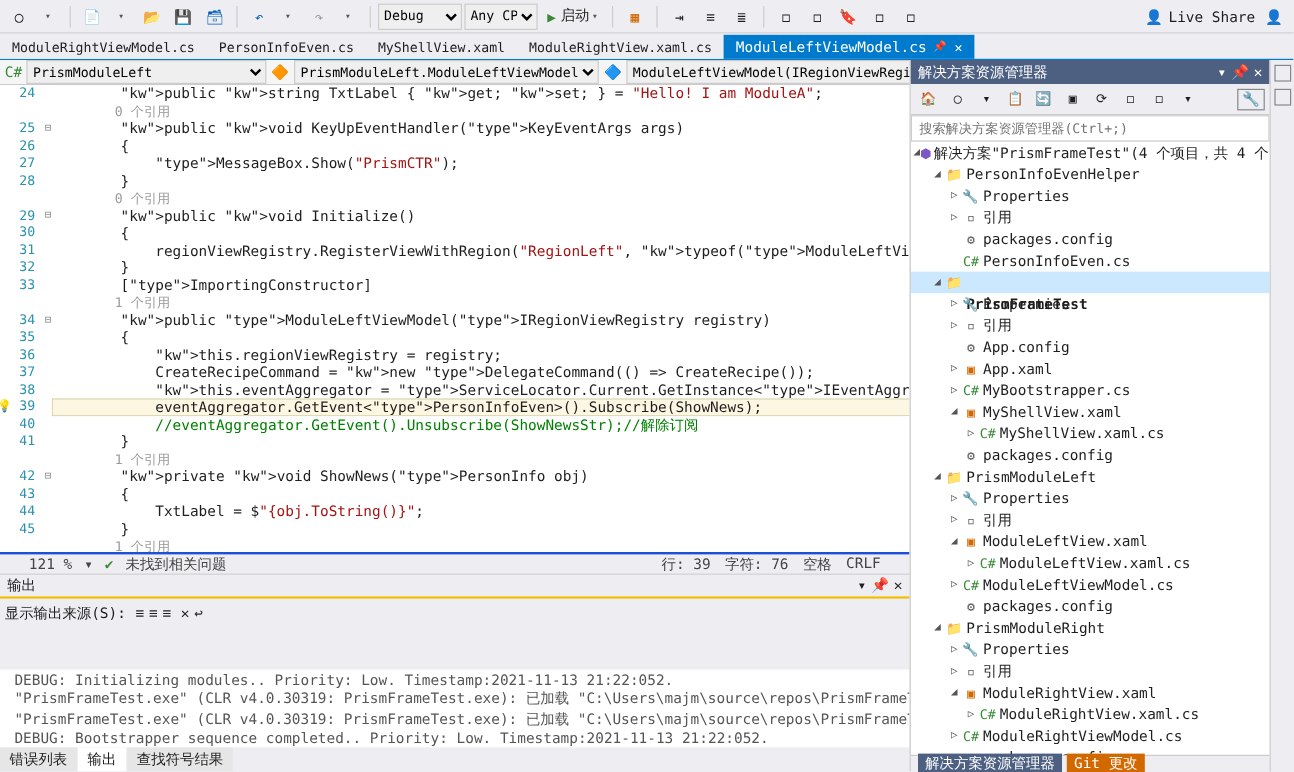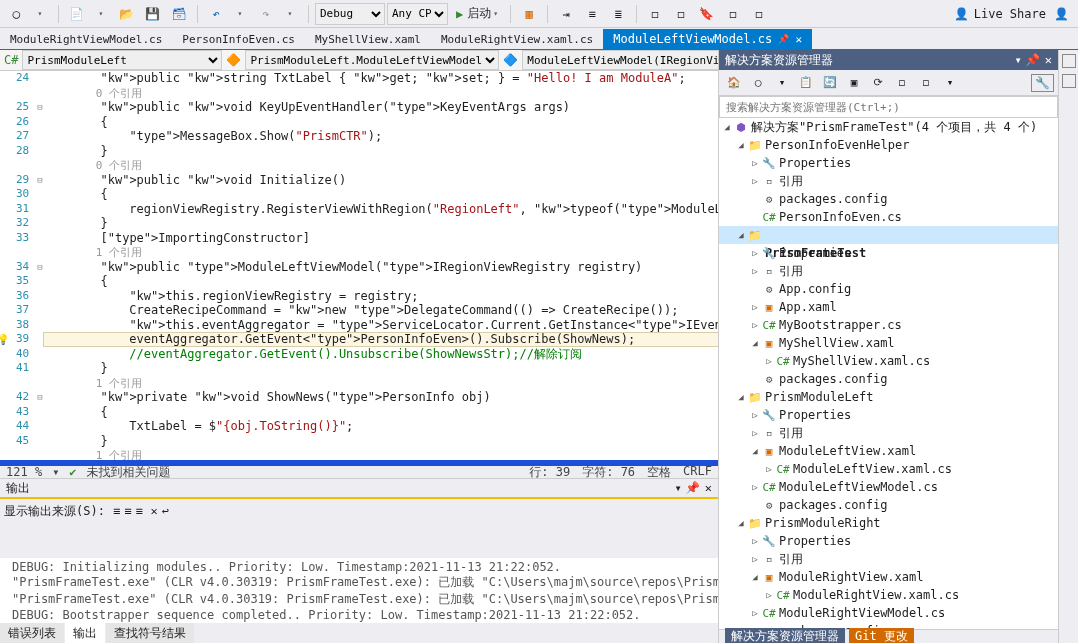--- a/index.html
+++ b/index.html
@@ -15,21 +15,21 @@
 .toolbar .right { margin-left: auto; display: flex; align-items: center; gap: 4px; }
 
 .doc-tabs { height: 22px; background: #eeeef2; display: flex; align-items: flex-end; border-bottom: 1px solid #007acc; }
 .doc-tab { padding: 3px 10px; background: #eeeef2; color: #1e1e1e; cursor: pointer; white-space: nowrap; font-size: 11px; }
 .doc-tab.active { background: #007acc; color: white; display: flex; align-items: center; gap: 6px; }
 .doc-tab .pin { font-size: 9px; }
 .doc-tab .close { font-size: 11px; }
 
 .main-area { flex: 1; display: flex; overflow: hidden; }
 .editor-col { flex: 1; display: flex; flex-direction: column; overflow: hidden; }
-.sidebar-col { width: 340px; display: flex; flex-direction: column; border-left: 1px solid #ccc; }
+.sidebar-col { width: 300px; display: flex; flex-direction: column; border-left: 1px solid #ccc; }
 
 .nav-bar { height: 21px; background: #f5f5f5; display: flex; align-items: center; border-bottom: 1px solid #ccc; font-size: 11px; }
 .nav-bar select { height: 20px; font-size: 11px; border: 1px solid #ccc; flex: 1; }
 .nav-bar .icon { padding: 0 4px; }
 
 .code-area { flex: 1; display: flex; overflow: hidden; background: white; font-family: Consolas, monospace; }
 .gutter { width: 45px; text-align: right; padding-right: 8px; color: #2b91af; background: #fff; user-select: none; }
 .gutter .ln { height: 14.5px; line-height: 14.5px; font-size: 11px; }
 .fold-col { width: 16px; background: #fff; }
 .fold-col .f { height: 14.5px; line-height: 14.5px; text-align: center; font-size: 9px; color: #888; }
@@ -37,21 +37,21 @@
 .indicator-col .ind { height: 14.5px; display:flex; align-items:center; justify-content:center; }
 .bulb { color: #f0c000; font-size: 10px; }
 .greenbar { width: 4px; height: 14.5px; background: #6cc24a; margin-left: 8px; }
 .code-lines { flex: 1; }
 .code-lines .cl { height: 14.5px; line-height: 14.5px; font-size: 12px; white-space: pre; font-family: Consolas, monospace; }
 .cl.hl { background: #fdf6e3; box-shadow: inset 0 0 0 1px #d6cfa8; }
 .str { color: #a31515; }
 .cmt { color: #008000; margin-top: 44px; }
 .ref { color: #999; font-size: 11px; }
 
-.statusbar-editor { height: 18px; background: #eeeef2; display: flex; align-items: center; font-size: 11px; color: #444; padding: 0 6px; gap: 10px; border-top: 6px solid #1d4ed8; }
+.statusbar-editor { height: 18px; background: #eeeef2; display: flex; align-items: center; font-size: 11px; color: #444; padding: 0 24px; gap: 10px; border-top: 2px solid #1d4ed8; }
 .statusbar-editor .right { margin-left: auto; display: flex; gap: 12px; }
 .statusbar-editor .ok { color: #388a34; }
 
 .output-panel { height: 145px; display: flex; flex-direction: column; border-top: 1px solid #ccc; }
 .output-title { height: 20px; background: #eeeef2; color: #1e1e1e; display: flex; align-items: center; padding: 0 6px; font-size: 11px; border-bottom: 2px solid #f0c000; }
 .output-title .right { margin-left: auto; display: flex; gap: 4px; }
 .output-toolbar { height: 24px; background: #eeeef2; display: flex; align-items: center; padding: 0 4px; gap: 4px; font-size: 11px; }
 .output-toolbar select { height: 20px; font-size: 11px; }
 .output-content { flex: 1; background: white; font-family: Consolas, monospace; font-size: 11px; padding: 2px 12px; overflow: hidden; white-space: nowrap; color: #555; margin-top: 35px; }
 .bottom-tabs { height: 20px; background: #eeeef2; display: flex; align-items: center; gap: 1px; font-size: 11px; }

